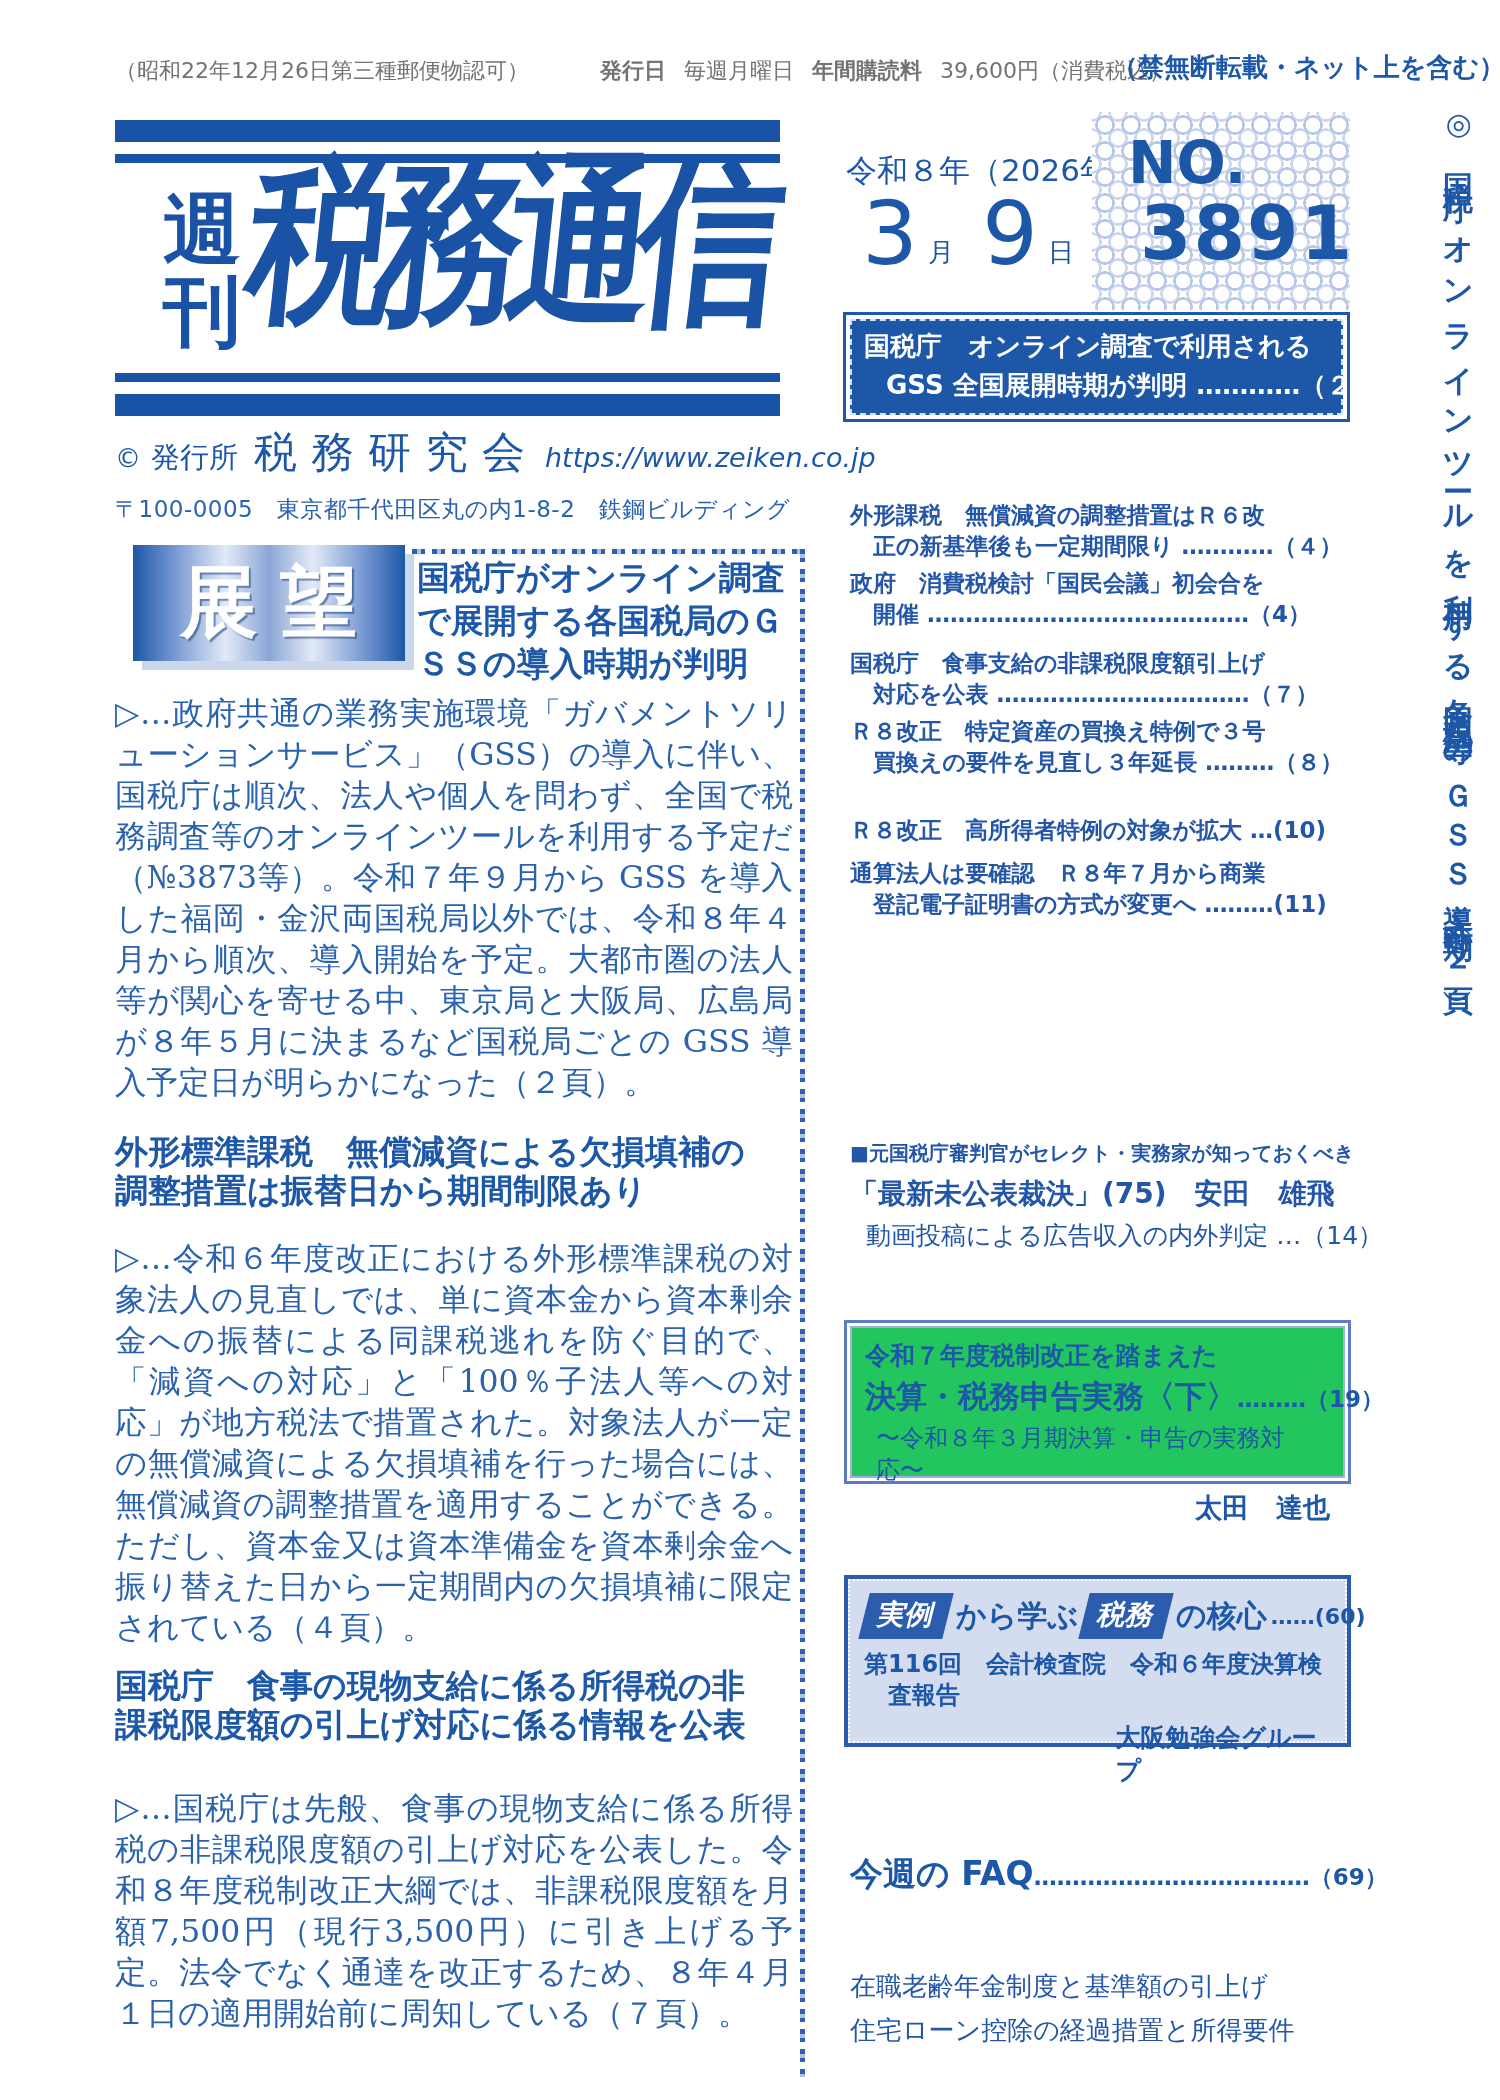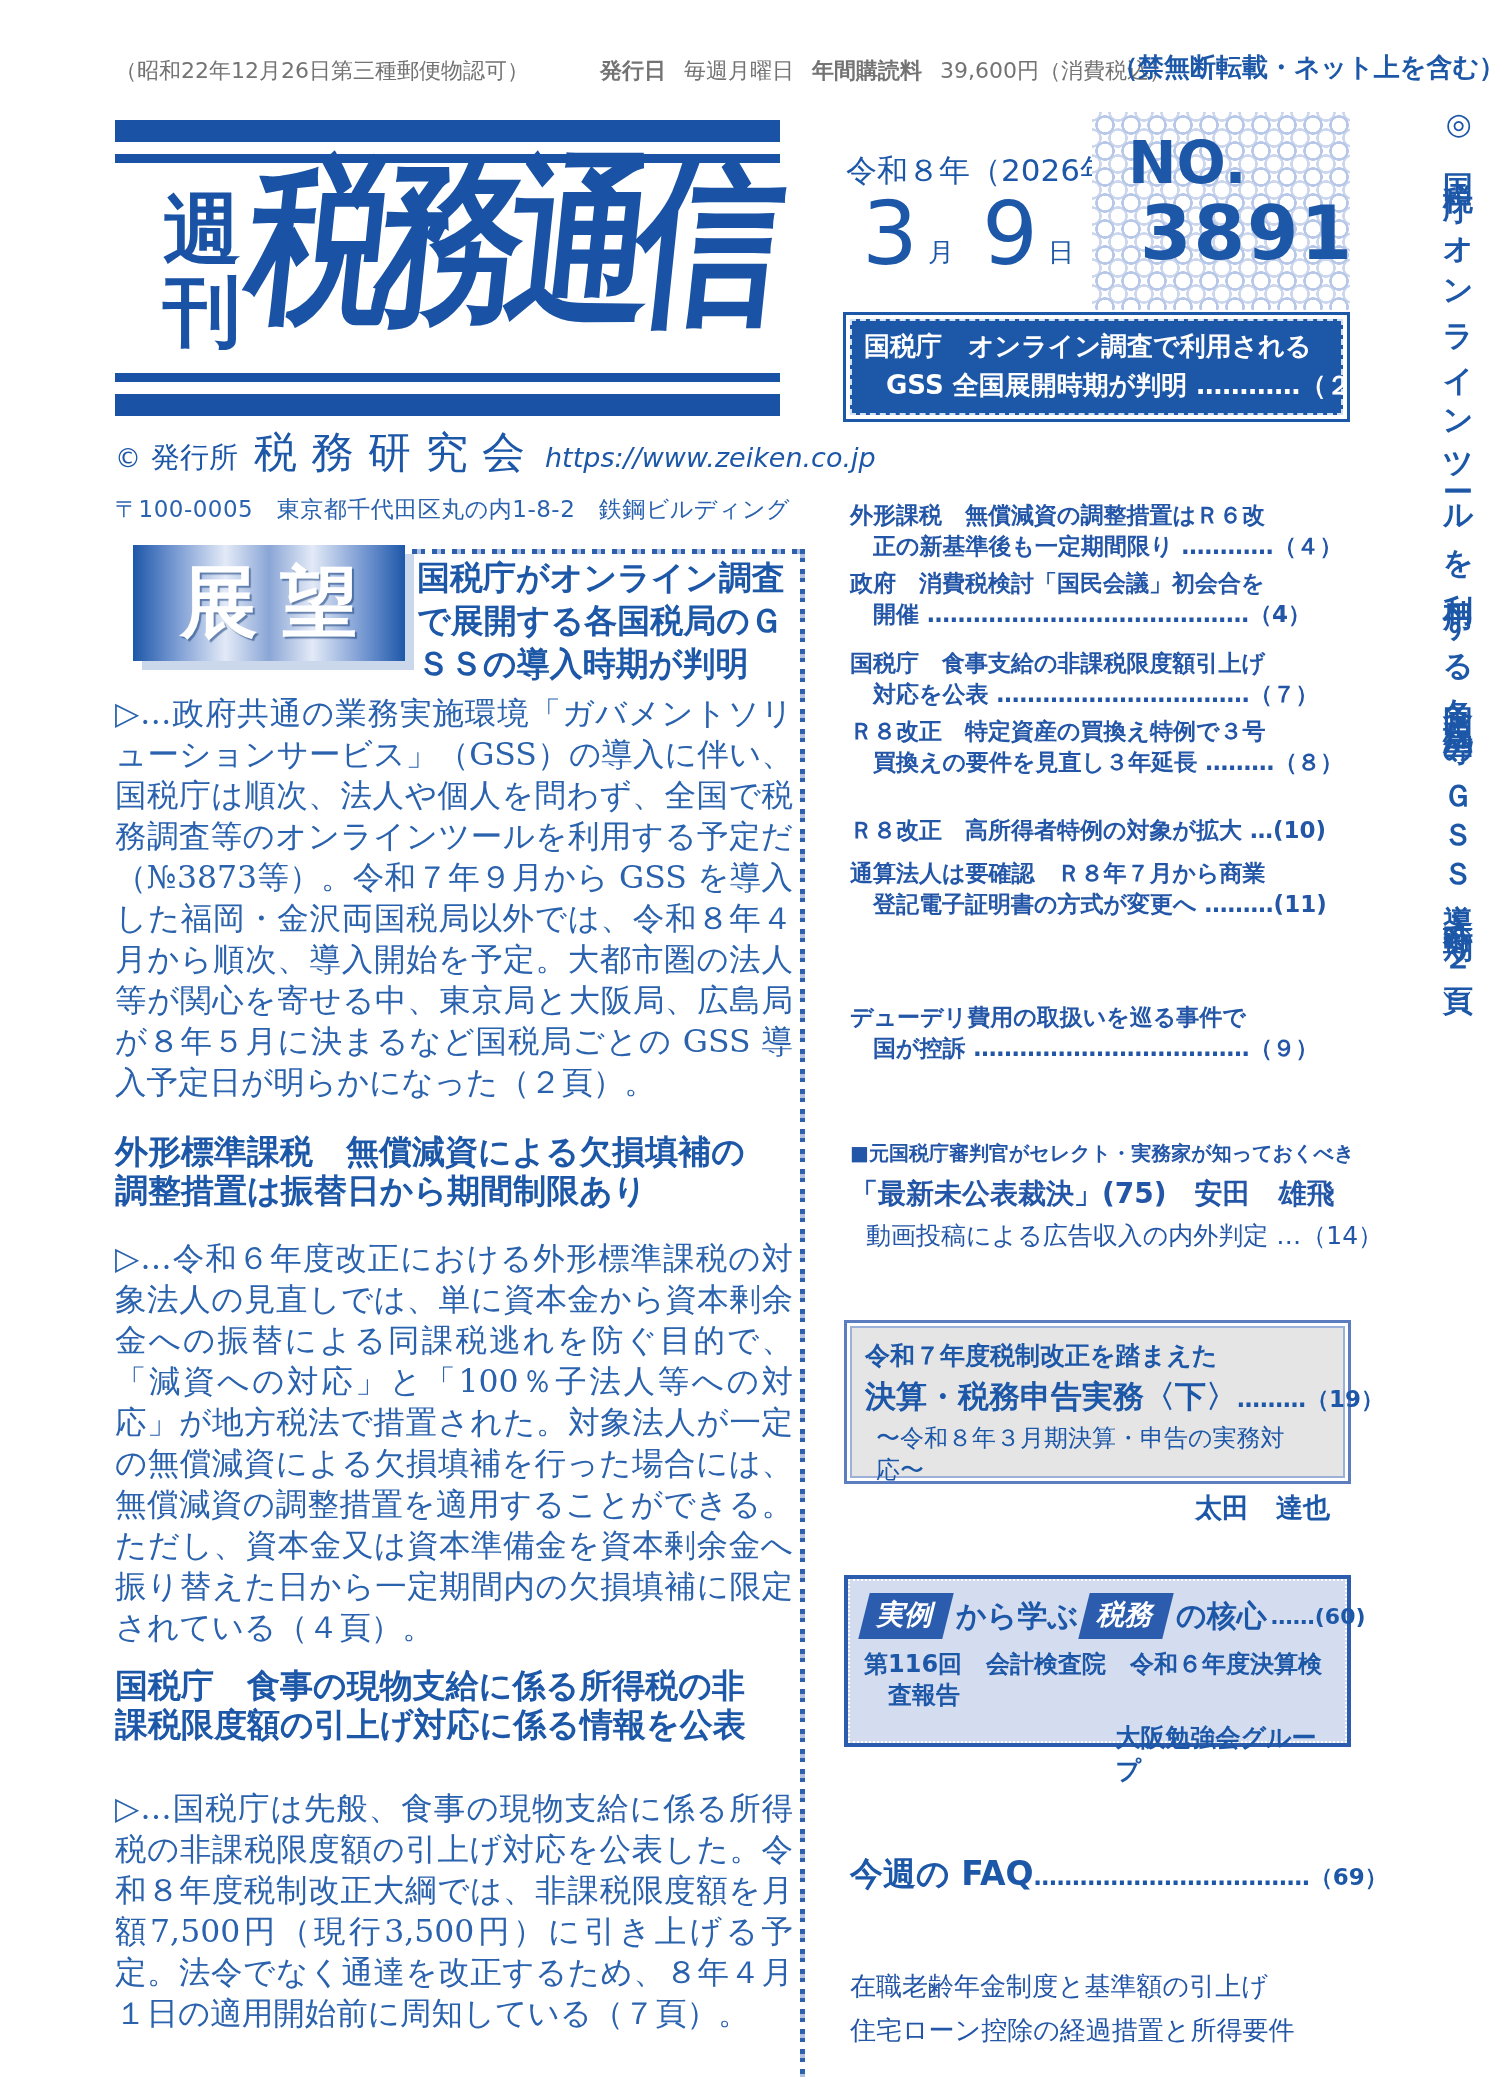--- a/index.html
+++ b/index.html
@@ -85,21 +85,21 @@
   .t0{top:500px;} .t1{top:568px;} .t2{top:648px;} .t3{top:716px;}
   .t4{top:815px;} .t5{top:858px;} .t6{top:1002px;}
 
   .feature{position:absolute;left:850px;top:1140px;width:510px;color:#2456a8;}
   .feat-eyebrow{font-size:20px;font-weight:700;white-space:nowrap;}
   .feat-title{font-size:28px;font-weight:700;margin-top:8px;white-space:nowrap;}
   .feat-sub{font-size:25px;font-weight:500;margin:6px 0 0 16px;white-space:nowrap;}
 
   
   .seminar{position:absolute;left:844px;top:1320px;width:507px;height:164px;
-           border:3px solid #5c7dc0;background:#e5e5e5;
+           border:3px solid #5c7dc0;background:#22c55e;
            box-shadow:inset 0 0 0 3px #fff, inset 0 0 0 5px #9db1d8;
            padding:16px 18px 10px;color:#1d57a8;}
   .sem-l1{font-size:25px;font-weight:700;}
   .sem-l2{margin-top:4px;white-space:nowrap;}
   .sem-l2 .big{font-size:31px;font-weight:700;}
   .sem-l2 .pg{font-size:23px;font-weight:600;}
   .sem-l3{font-family:"DejaVu Serif",serif;font-size:24px;margin-top:4px;margin-left:11px;}
   .sem-author{font-family:"DejaVu Serif",serif;font-size:27px;font-weight:700;text-align:right;margin-top:4px;}
 
   
@@ -212,22 +212,20 @@
 　正の新基準後も一定期間限り …………（４）</div>
   <div class="toc-item t1">政府　消費税検討「国民会議」初会合を
 　開催 ……………………………………（4）</div>
   <div class="toc-item t2">国税庁　食事支給の非課税限度額引上げ
 　対応を公表 ……………………………（７）</div>
   <div class="toc-item t3">Ｒ８改正　特定資産の買換え特例で３号
 　買換えの要件を見直し３年延長 ………（８）</div>
   <div class="toc-item t4">Ｒ８改正　高所得者特例の対象が拡大 …(10)</div>
   <div class="toc-item t5">通算法人は要確認　Ｒ８年７月から商業
 　登記電子証明書の方式が変更へ ………(11)</div>
-  <div class="toc-item t6">デューデリ費用の取扱いを巡る事件で
-　国が控訴 ………………………………（９）</div>
 
   <div class="feature">
     <div class="feat-eyebrow">■元国税庁審判官がセレクト・実務家が知っておくべき</div>
     <div class="feat-title">「最新未公表裁決」(75)　安田　雄飛</div>
     <div class="feat-sub">動画投稿による広告収入の内外判定 …（14）</div>
   </div>
 
   <div class="seminar">
     <div class="sem-l1">令和７年度税制改正を踏まえた</div>
     <div class="sem-l2">

